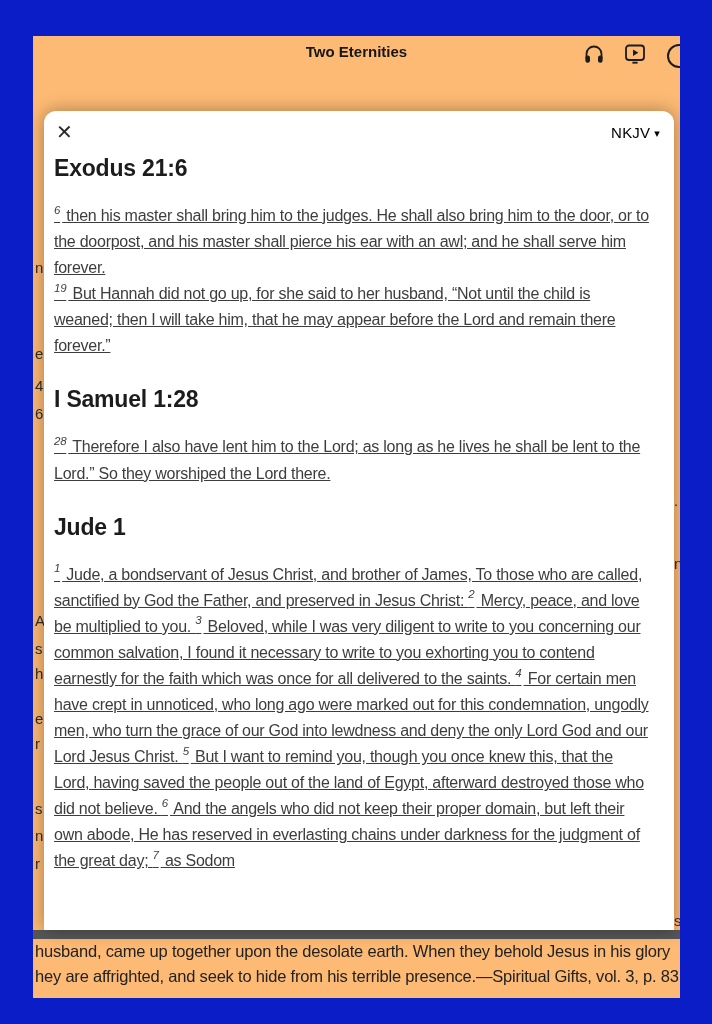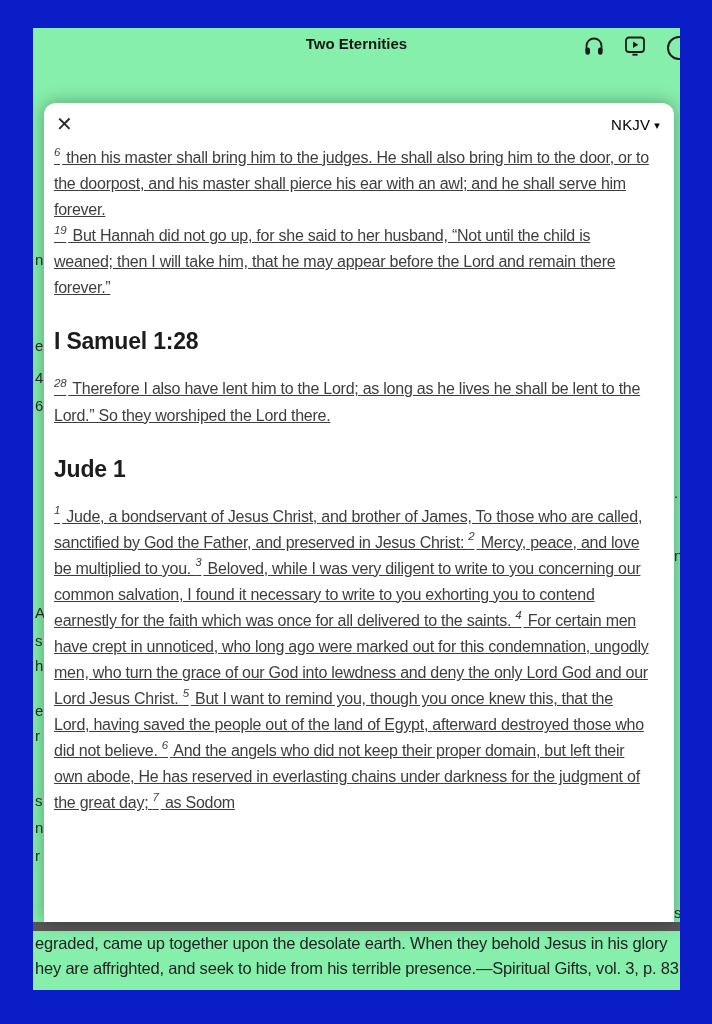--- a/index.html
+++ b/index.html
@@ -1,18 +1,18 @@
 <!DOCTYPE html>
 <html><head>
 <meta charset="utf-8">
 <style>
   html,body{margin:0;padding:0;background:#222;}
   .frame{position:relative;width:712px;height:1024px;background:#0a1dc6;overflow:hidden;
          font-family:"Liberation Sans","DejaVu Sans",sans-serif;}
-  .window{position:absolute;left:33px;top:28px;width:647px;height:962px;background:#86efac;overflow:hidden;}
+  .window{position:absolute;left:33px;top:36px;width:647px;height:962px;background:#fdba74;overflow:hidden;}
 
   
   .topbar{position:absolute;left:0;top:0;width:100%;height:34px;}
   .topbar-title{position:absolute;left:0;right:0;top:7px;text-align:center;
                 font-size:15px;font-weight:700;color:#161616;}
   .topbar-icons{position:absolute;right:0;top:6px;height:24px;}
   .icon-btn{position:absolute;top:0;width:24px;height:24px;}
   .icon-headphones{right:74px;}
   .icon-video{right:33px;}
   .icon-partial{right:-11px;width:20px;height:20px;border:2px solid #1c1c1c;border-radius:50%;top:2px;}
@@ -82,30 +82,31 @@
         <span class="edge-frag" style="left: 2px; top: 820px;">r</span>
       </div>
     <div>
         <span class="edge-frag" style="left: 641px; top: 457px;">.</span>
         <span class="edge-frag" style="left: 641px; top: 520px;">n</span>
         <span class="edge-frag" style="left: 641px; top: 877px;">s</span>
       </div>
 
     <div class="dark-band"></div>
     <div class="bg-bottom">
-      <div>egraded, came up together upon the desolate earth. When they behold Jesus in his glory</div>
+      <div>husband, came up together upon the desolate earth. When they behold Jesus in his glory</div>
       <div>hey are affrighted, and seek to hide from his terrible presence.—Spiritual Gifts, vol. 3, p. 83</div>
     </div>
 
     <div class="modal">
       <div class="modal-header">
         <button class="close-btn">✕</button>
         <button class="version-btn"><span>NKJV</span><span class="caret">▾</span></button>
       </div>
       <div class="passages">
+          <h2 class="reference">Exodus 21:6</h2>
           <p class="verse-text"><sup class="vnum">6</sup> then his master shall bring him to the judges. He shall also bring him to the door, or to the doorpost, and his master shall pierce his ear with an awl; and he shall serve him forever.</p>
           <p class="verse-text"><sup class="vnum">19</sup> But Hannah did not go up, for she said to her husband, “Not until the child is weaned; then I will take him, that he may appear before the Lord and remain there forever.”</p>
           <h2 class="reference">I Samuel 1:28</h2>
           <p class="verse-text"><sup class="vnum">28</sup> Therefore I also have lent him to the Lord; as long as he lives he shall be lent to the Lord.” So they worshiped the Lord there.</p>
           <h2 class="reference">Jude 1</h2>
           <p class="verse-text"><sup class="vnum">1</sup> Jude, a bondservant of Jesus Christ, and brother of James, To those who are called, sanctified by God the Father, and preserved in Jesus Christ: <sup class="vnum">2</sup> Mercy, peace, and love be multiplied to you. <sup class="vnum">3</sup> Beloved, while I was very diligent to write to you concerning our common salvation, I found it necessary to write to you exhorting you to contend earnestly for the faith which was once for all delivered to the saints. <sup class="vnum">4</sup> For certain men have crept in unnoticed, who long ago were marked out for this condemnation, ungodly men, who turn the grace of our God into lewdness and deny the only Lord God and our Lord Jesus Christ. <sup class="vnum">5</sup> But I want to remind you, though you once knew this, that the Lord, having saved the people out of the land of Egypt, afterward destroyed those who did not believe. <sup class="vnum">6</sup> And the angels who did not keep their proper domain, but left their own abode, He has reserved in everlasting chains under darkness for the judgment of the great day; <sup class="vnum">7</sup> as Sodom</p>
         </div>
     </div>
 
   </div>

